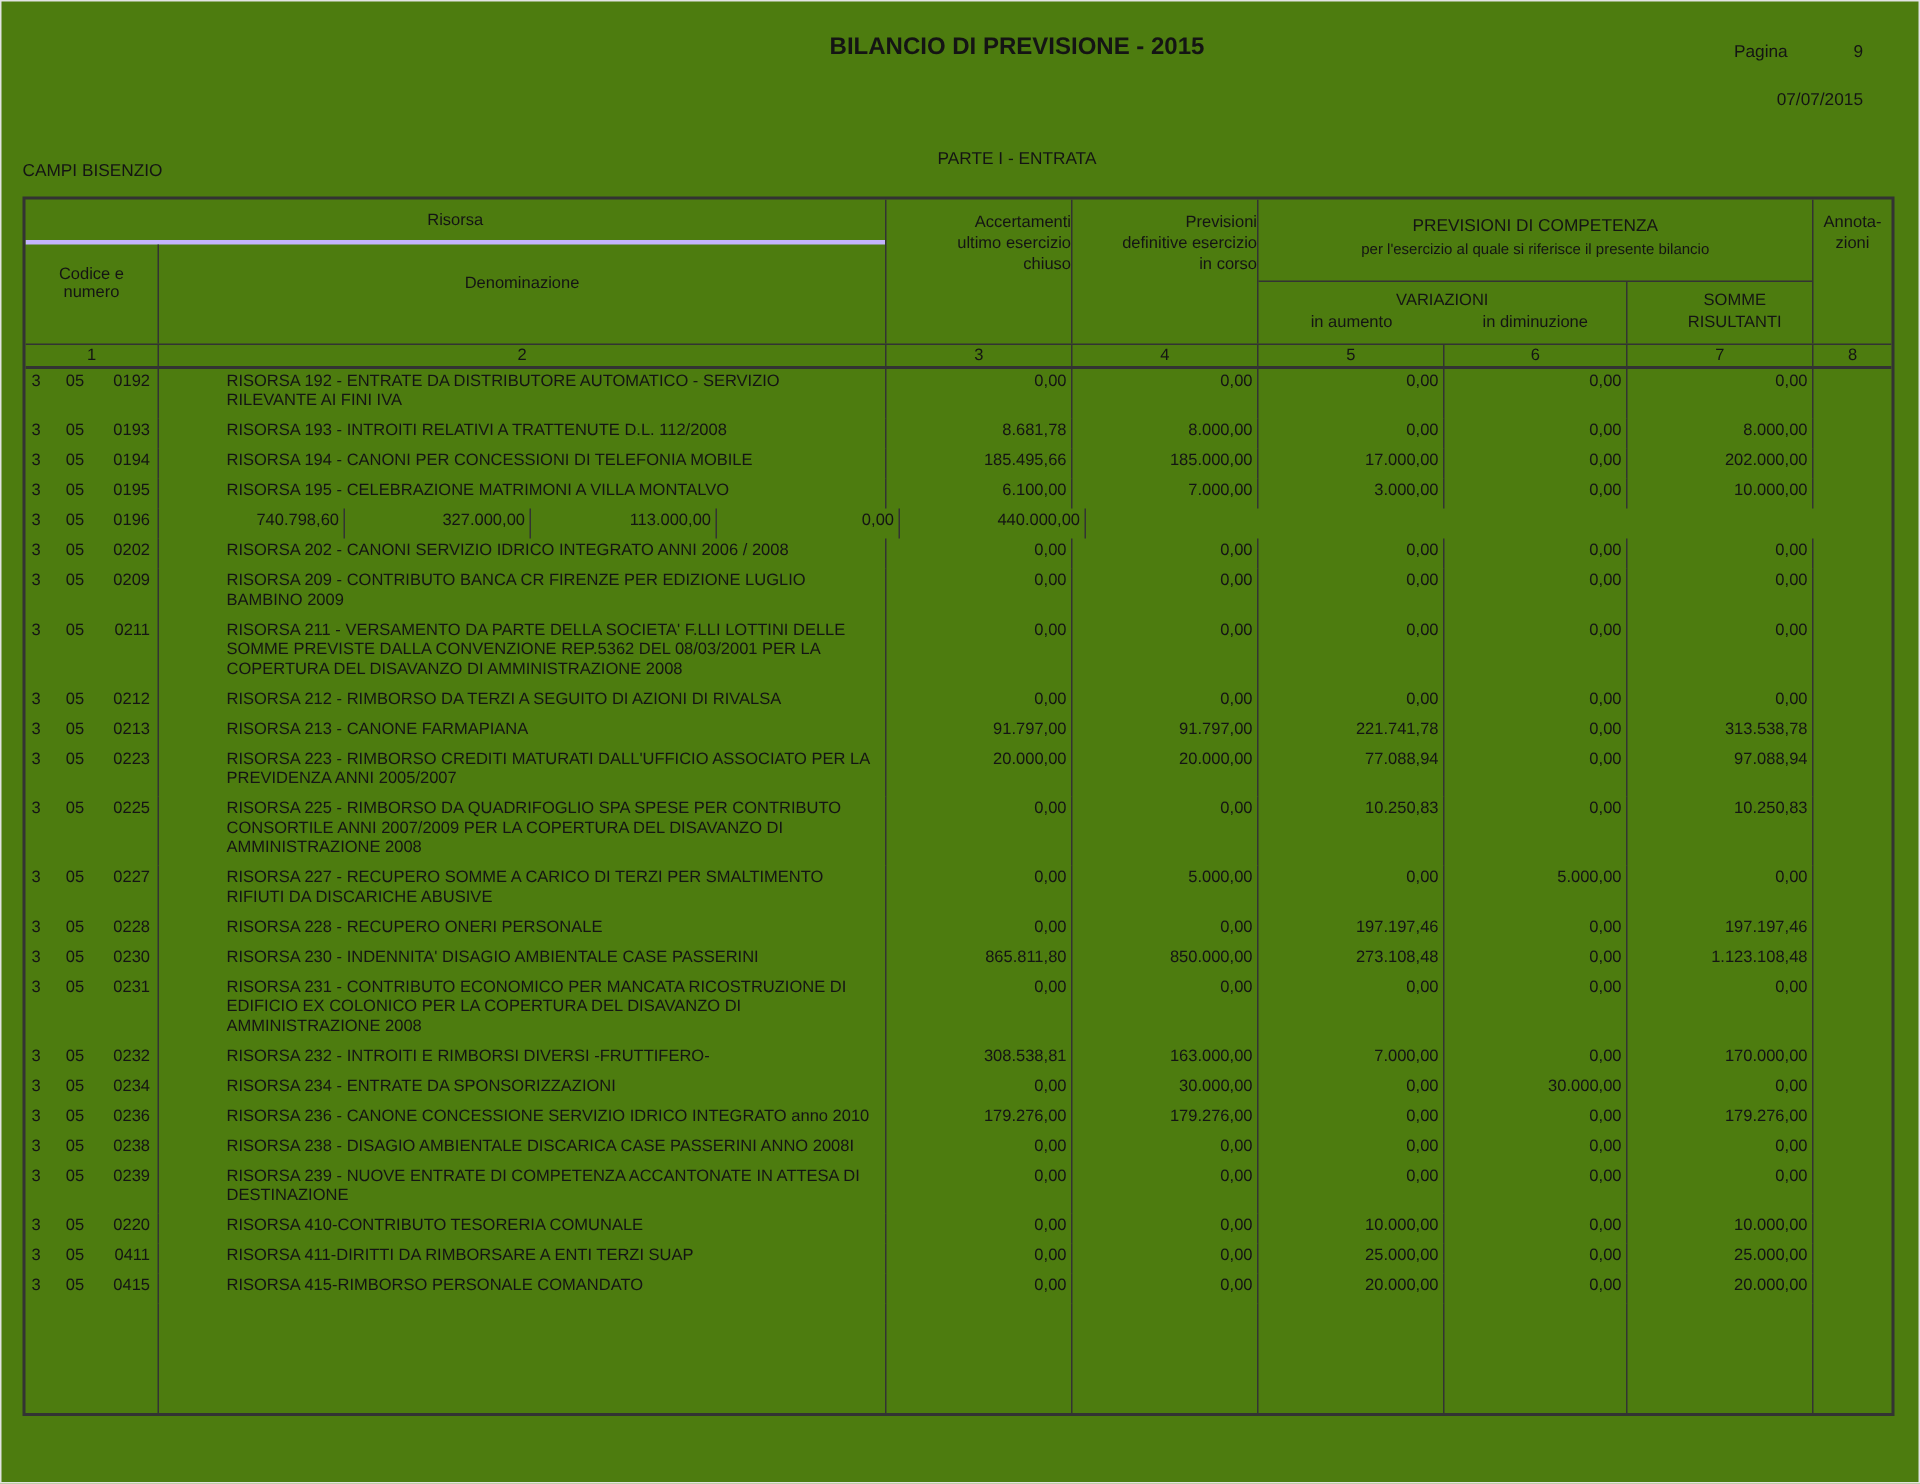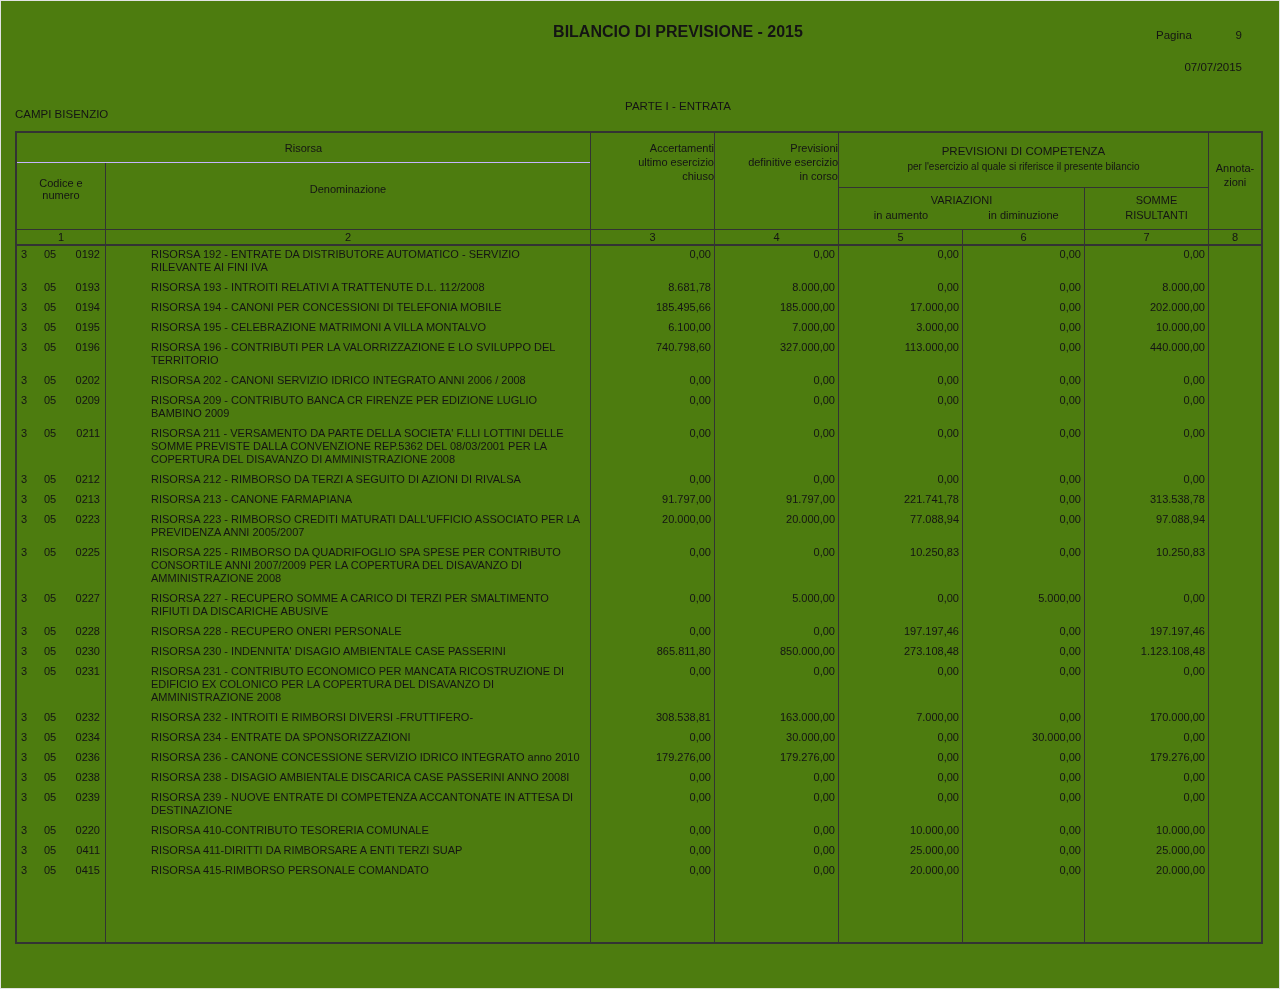--- a/index.html
+++ b/index.html
@@ -19,40 +19,40 @@
   .pagina-num { position:absolute; top:28px; right:37px; font-size:11.5px; }
   .doc-date { position:absolute; top:60px; right:37px; font-size:11.5px; }
   .entity { position:absolute; top:107px; left:14px; font-size:11.5px; }
 
   
   .tbl { position:absolute; left:14px; top:130px; width:1248px; height:813px;
     border:2px solid #333; display:flex; flex-direction:column; font-size:11px; overflow:hidden; }
 
   .hdr { display:flex; height:97px; border-bottom:1px solid #333; flex:none; }
   .h-risorsa { width:574px; border-right:1px solid #333; display:flex; flex-direction:column; }
-  .h-risorsa-top { height:30px; border-bottom:1px solid #c4b5fd; display:flex;
+  .h-risorsa-top { height:30px; border-bottom:3px solid #c4b5fd; display:flex;
     align-items:center; justify-content:center; }
   .h-risorsa-bottom { flex:1; display:flex; }
   .h-codice { width:89px; border-right:1px solid #333; display:flex;
     align-items:center; justify-content:center; text-align:center; padding:0 12px 14px; }
   .h-denom { flex:1; display:flex; align-items:center; justify-content:center; padding-bottom:14px; }
   .h-acc, .h-prev { width:124px; border-right:1px solid #333; text-align:right;
     padding-top:8px; white-space:pre-line; line-height:14px; }
   .h-comp { width:370px; border-right:1px solid #333; display:flex; flex-direction:column; }
   .h-comp-top { height:55px; border-bottom:1px solid #333; text-align:center; padding-top:11px; }
   .h-comp-title { font-size:11.5px; line-height:15px; }
   .h-comp-sub { font-size:10px; line-height:15px; }
   .h-comp-bottom { flex:1; display:flex;gap:20px; }
   .h-var { width:246px; border-right:1px solid #333; padding-top:5px; }
   .h-var-title { text-align:center; line-height:15px; }
   .h-var-labels { display:flex; line-height:15px; }
   .h-aum { width:124px; text-align:center; }
   .h-dim { flex:1; text-align:center; }
   .h-somme { flex:1; text-align:center; padding-top:5px; white-space:pre-line; line-height:15px; }
-  .h-annot { flex:1; text-align:center; padding-top:28px; white-space:pre-line; line-height:14px; }
+  .h-annot { flex:1; text-align:center; padding-top:8px; white-space:pre-line; line-height:14px; }
 
   .numrow { display:flex; height:16px; border-bottom:2px solid #333; flex:none; }
   .numrow .nc { border-right:1px solid #333; text-align:center; font-size:11px; line-height:14px; }
   .nc1 { width:89px; } .nc2 { width:485px; } .nc3,.nc4,.nc5,.nc7 { width:124px; }
   .nc6 { width:122px; } .nc8 { flex:1; border-right:none !important; }
 
   .tbody { flex:1; display:flex; flex-direction:column; min-height:0; }
   .row { display:flex; flex:none; }
   .row-filler { flex:1; min-height:0; }
   .c { border-right:1px solid #333; padding:2px 3px 5px; line-height:13px; }
@@ -186,21 +186,20 @@
     <div class="c c-num">10.000,00</div>
     <div class="c c-annot"></div>
   </div>
 
   <div class="row">
     <div class="c c-code">
       <span class="code-a">3</span>
       <span class="code-b">05</span>
       <span class="code-c">0196</span>
     </div>
-    <div class="c c-den">RISORSA 196 - CONTRIBUTI PER LA VALORRIZZAZIONE E LO SVILUPPO DEL TERRITORIO</div>
     <div class="c c-num">740.798,60</div>
     <div class="c c-num">327.000,00</div>
     <div class="c c-num">113.000,00</div>
     <div class="c c-num c-num6">0,00</div>
     <div class="c c-num">440.000,00</div>
     <div class="c c-annot"></div>
   </div>
 
   <div class="row">
     <div class="c c-code">

